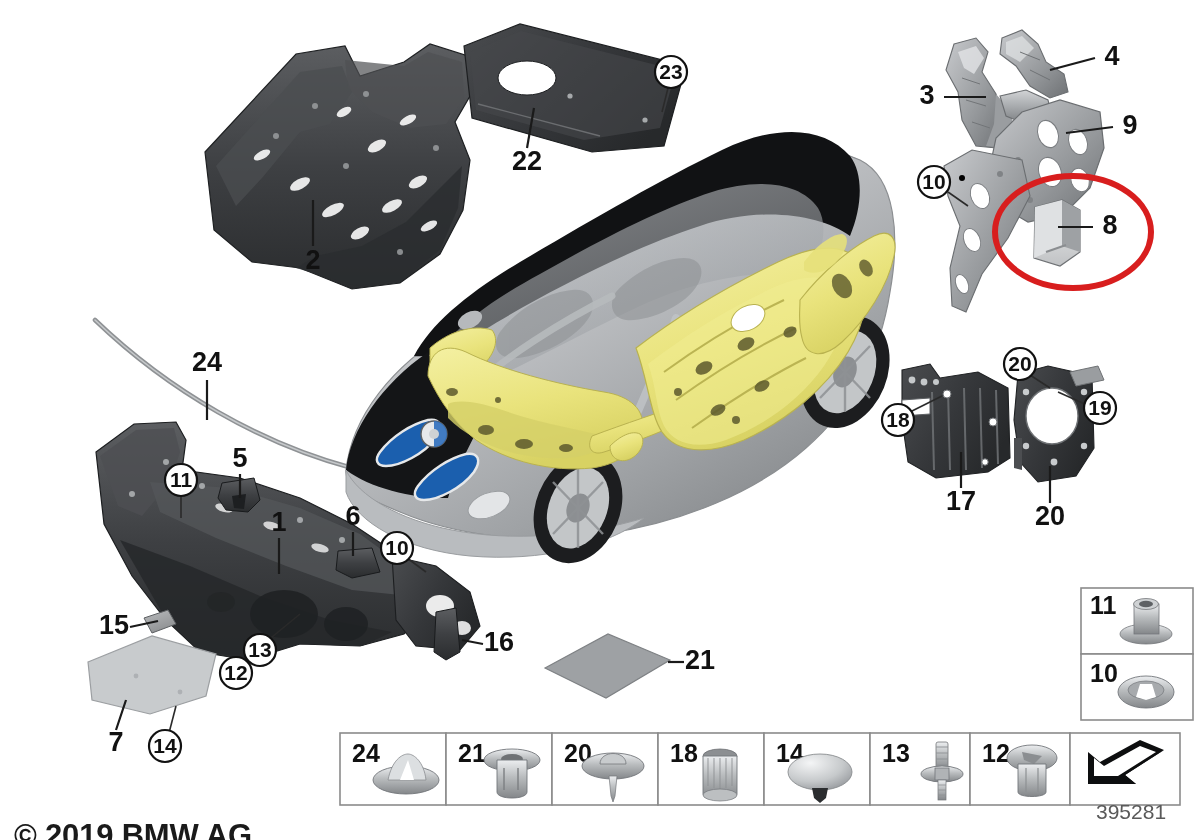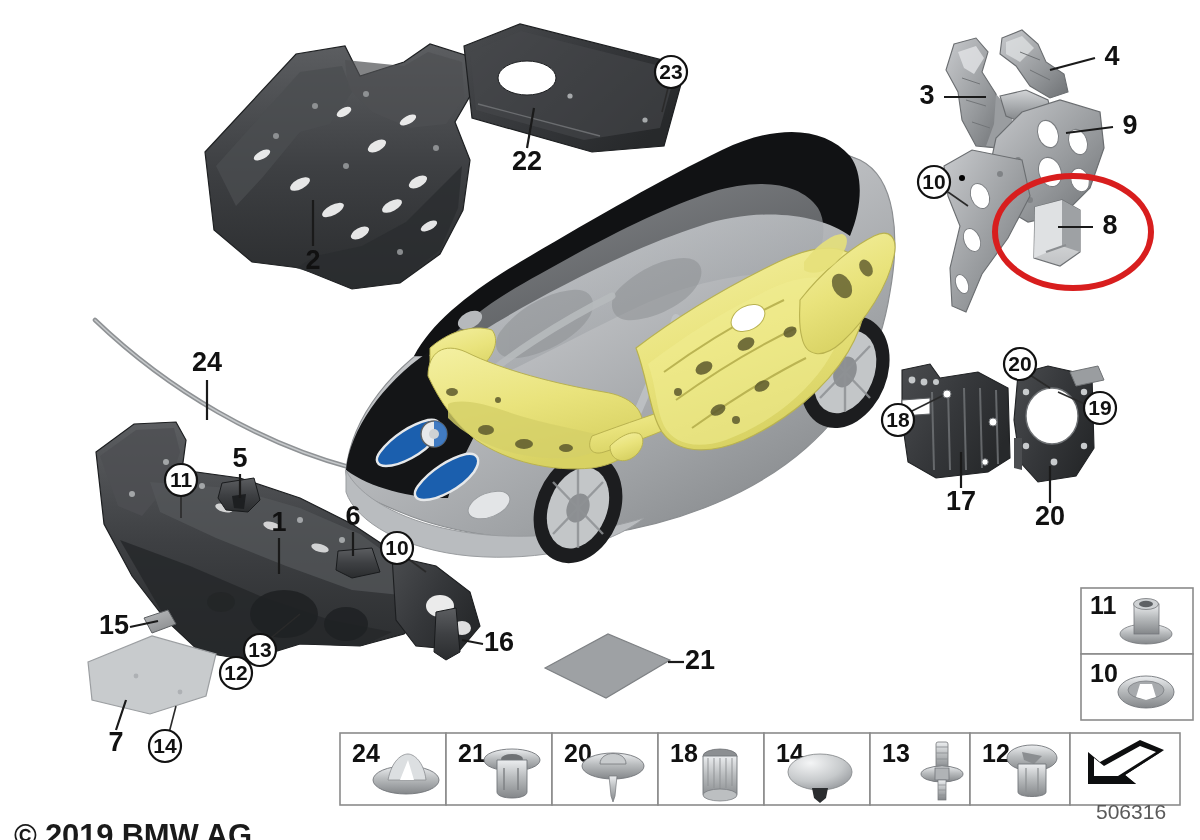--- a/index.html
+++ b/index.html
@@ -615,14 +615,14 @@
 
       <g>
         <path d="M1088 770 L1088 752 L1100 762 L1140 740 L1164 750 L1125 775 L1136 784 L1088 784 Z" fill="#0d0e0f"></path>
         <path d="M1094 768 L1094 758 L1104 766 L1140 746 L1156 752 L1118 776 L1124 780 L1094 780 Z" fill="#ffffff"></path>
         <path d="M1098 776 L1122 776 L1160 752 L1164 750 L1125 775 L1136 784 L1088 784 L1088 776 Z" fill="#0d0e0f"></path>
       </g>
     </g>
   </svg>
 
   <div class="copyright">© 2019 BMW AG</div>
-  <div class="docnum">506316</div>
+  <div class="docnum">395281</div>
 </div>
 
 </body></html>

